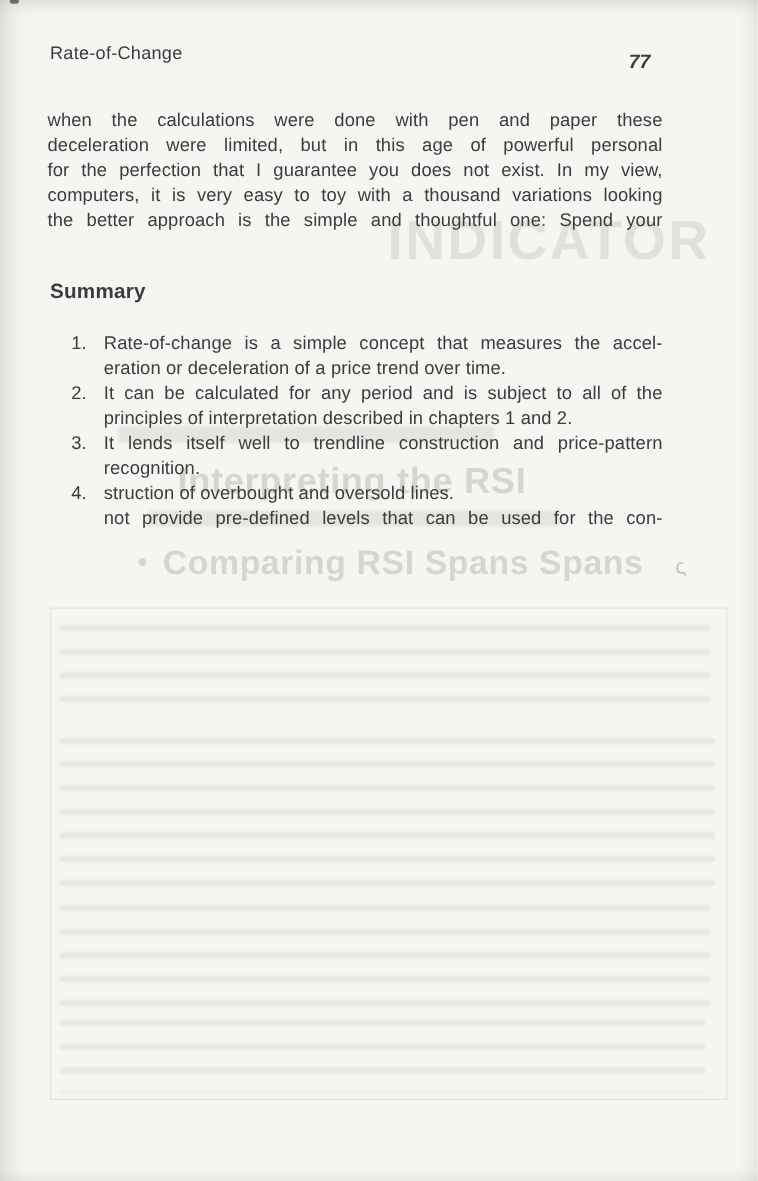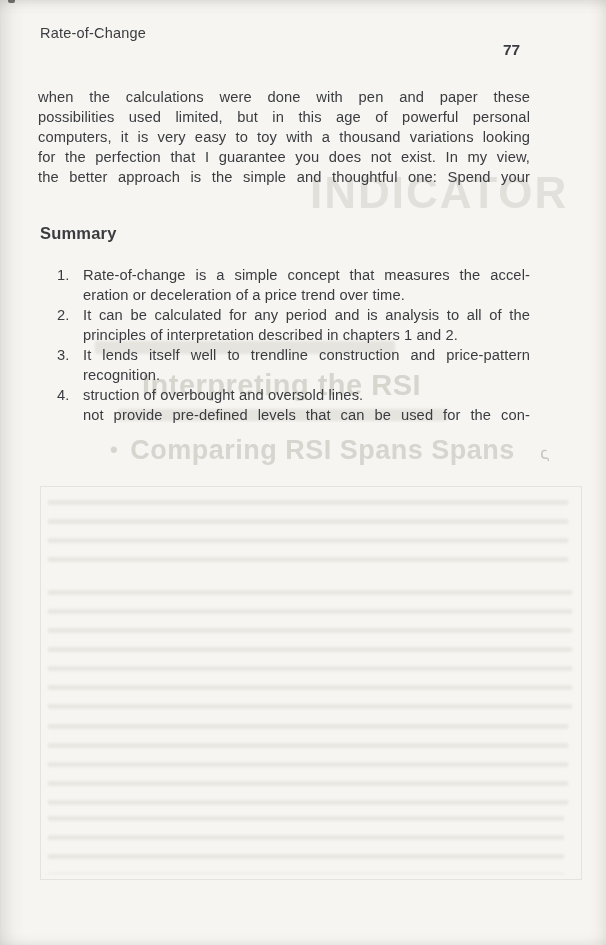--- a/index.html
+++ b/index.html
@@ -28,26 +28,26 @@
     opacity: .8;
   }
   .squiggle {
     position: absolute; left: 540px; top: 444px;
     font-size: 17px; color: #c6c4bc;
     transform: rotate(-12deg);
   }
 
   
   .header-title {
-    position: absolute; left: 40px; top: 25px;
+    position: absolute; left: 40px; top: 35px;
     font-size: 14.5px; letter-spacing: .2px;
   }
   .page-number {
     position: absolute; left: 503px; top: 41px;
-    font-size: 15.5px; font-weight: bold; 
+    font-size: 15.5px; font-weight: bold; font-style: italic;
   }
   .para {
     position: absolute; left: 38px; top: 87px; width: 492px;
     font-size: 14.7px; line-height: 20px; letter-spacing: .1px;
   }
   .jline { text-align: justify; text-align-last: justify; white-space: nowrap; }
   .jline.last { text-align-last: left; }
   .summary-heading {
     position: absolute; left: 40px; top: 224px;
     font-size: 16.5px; font-weight: bold; letter-spacing: .2px;
@@ -119,42 +119,42 @@
 <div class="ghost-paragraphs" style="left:48px; top:500px; width:520px; height:62px;"></div>
 <div class="ghost-paragraphs" style="left:48px; top:590px; width:524px; height:120px;"></div>
 <div class="ghost-paragraphs" style="left:48px; top:724px; width:520px; height:82px;"></div>
 <div class="ghost-paragraphs" style="left:48px; top:816px; width:516px; height:58px;"></div>
 
 <div class="header-title">Rate-of-Change</div>
 <div class="page-number">77</div>
 
 <div class="para">
   <div class="jline">when the calculations were done with pen and paper these</div>
-  <div class="jline">possibilities used limited, but in this age of powerful personal</div>
+  <div class="jline">deceleration were limited, but in this age of powerful personal</div>
+  <div class="jline">for the perfection that I guarantee you does not exist. In my view,</div>
   <div class="jline">computers, it is very easy to toy with a thousand variations looking</div>
-  <div class="jline">for the perfection that I guarantee you does not exist. In my view,</div>
   <div class="jline">the better approach is the simple and thoughtful one: Spend your</div>
 </div>
 
 <div class="summary-heading">Summary</div>
 
 <div class="list">
 
   <div class="list-item">
     <div class="item-num">1.</div>
     <div class="item-lines">
       <div class="jline">Rate-of-change is a simple concept that measures the accel-</div>
       <div class="jline last">eration or deceleration of a price trend over time.</div>
     </div>
   </div>
 
   <div class="list-item">
     <div class="item-num">2.</div>
     <div class="item-lines">
-      <div class="jline">It can be calculated for any period and is analysis to all of the</div>
+      <div class="jline">It can be calculated for any period and is subject to all of the</div>
       <div class="jline last">principles of interpretation described in chapters 1 and 2.</div>
     </div>
   </div>
 
   <div class="list-item">
     <div class="item-num">3.</div>
     <div class="item-lines">
       <div class="jline">It lends itself well to trendline construction and price-pattern</div>
       <div class="jline last">recognition.</div>
     </div>

